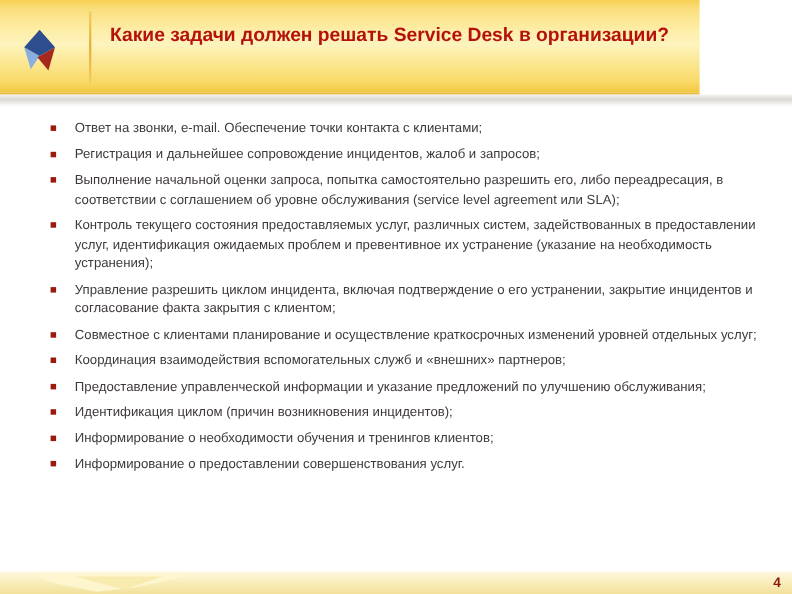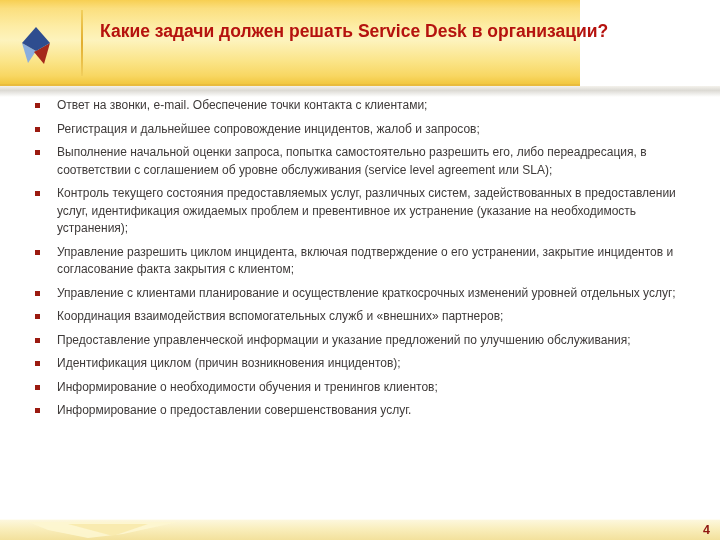--- a/index.html
+++ b/index.html
@@ -8,21 +8,21 @@
     font-family:"Liberation Sans",sans-serif;
     background:#ffffff;
   }
   .slide{
     position:relative;width:720px;height:540px;
     background:#ffffff;overflow:hidden;
   }
 
   
   .header{
-    position:absolute;top:0;left:0;width:580px;height:84px;
+    position:absolute;top:0;left:0;width:636px;height:84px;
     background:linear-gradient(180deg,
       #f7cf52 0%, #fbdf7e 10%, #fdeda6 32%, #fdf3bd 48%,
       #fbe58a 72%, #f8d763 90%, #f2c840 100%);
     border-bottom:2px solid #e9bc3e;
   }
   .header-fade{
     position:absolute;top:86px;left:0;width:720px;height:11px;
     background:linear-gradient(180deg,#f4f2ec 0%,#dcdad4 40%,#ffffff 100%);
   }
   .logo{
@@ -36,21 +36,21 @@
     position:absolute;left:100px;top:21px;width:580px;
     font-size:17.5px;line-height:21.5px;font-weight:bold;
     color:#b5120e;
   }
 
   
   .content{
     position:absolute;top:97px;left:34px;width:673px;
   }
   ul.bullets{
-    list-style:none;margin:0;padding:0;
+    list-style:none;margin:11px;padding:0;
   }
   ul.bullets li{
     position:relative;
     padding-left:23px;
     margin-bottom:6px;
     font-size:12px;line-height:17.5px;
     color:#3e3a39;
   }
   ul.bullets li::before{
     content:"";
@@ -89,21 +89,21 @@
   </div>
   <div class="header-fade"></div>
 
   <div class="content">
     <ul class="bullets" id="bullet-list">
         <li>Ответ на звонки, e-mail. Обеспечение точки контакта с клиентами;</li>
         <li>Регистрация и дальнейшее сопровождение инцидентов, жалоб и запросов;</li>
         <li>Выполнение начальной оценки запроса, попытка самостоятельно разрешить его, либо переадресация, в соответствии с соглашением об уровне обслуживания (service level agreement или SLA);</li>
         <li>Контроль текущего состояния предоставляемых услуг, различных систем, задействованных в предоставлении услуг, идентификация ожидаемых проблем и превентивное их устранение (указание на необходимость устранения);</li>
         <li>Управление разрешить циклом инцидента, включая подтверждение о его устранении, закрытие инцидентов и согласование факта закрытия с клиентом;</li>
-        <li>Управление с клиентами планирование и осуществление краткосрочных изменений уровней отдельных услуг;</li>
+        <li>Совместное с клиентами планирование и осуществление краткосрочных изменений уровней отдельных услуг;</li>
         <li>Координация взаимодействия вспомогательных служб и «внешних» партнеров;</li>
         <li>Предоставление управленческой информации и указание предложений по улучшению обслуживания;</li>
         <li>Идентификация циклом (причин возникновения инцидентов);</li>
         <li>Информирование о необходимости обучения и тренингов клиентов;</li>
         <li>Информирование о предоставлении совершенствования услуг.</li>
       </ul>
   </div>
 
   <div class="footer">
     <svg class="footer-decoration" viewBox="0 0 160 20" aria-hidden="true">

